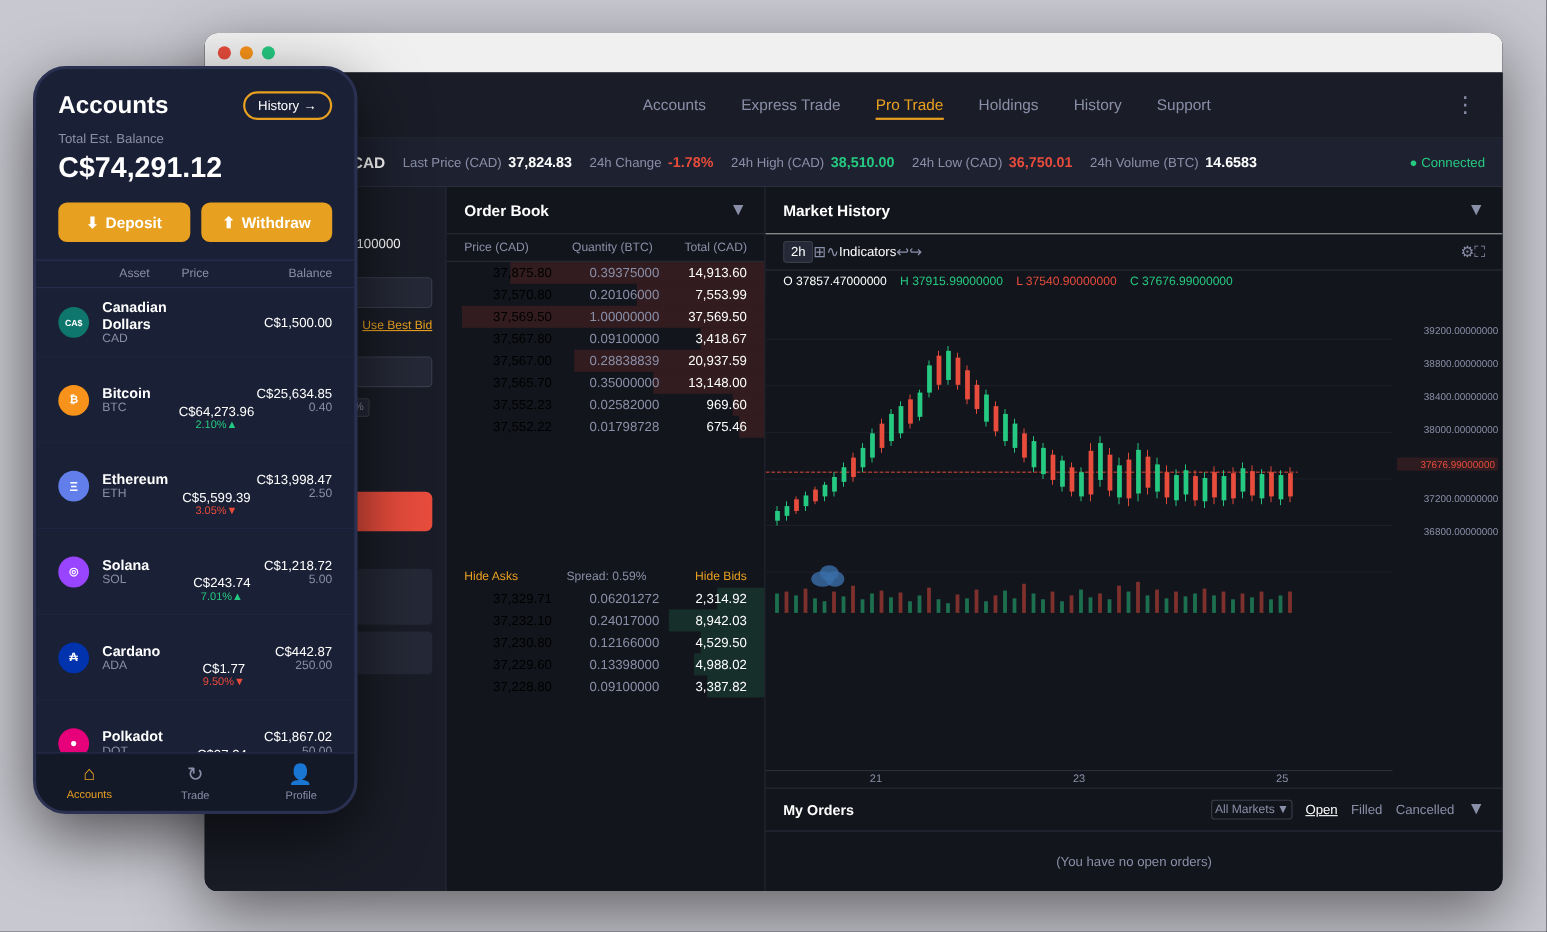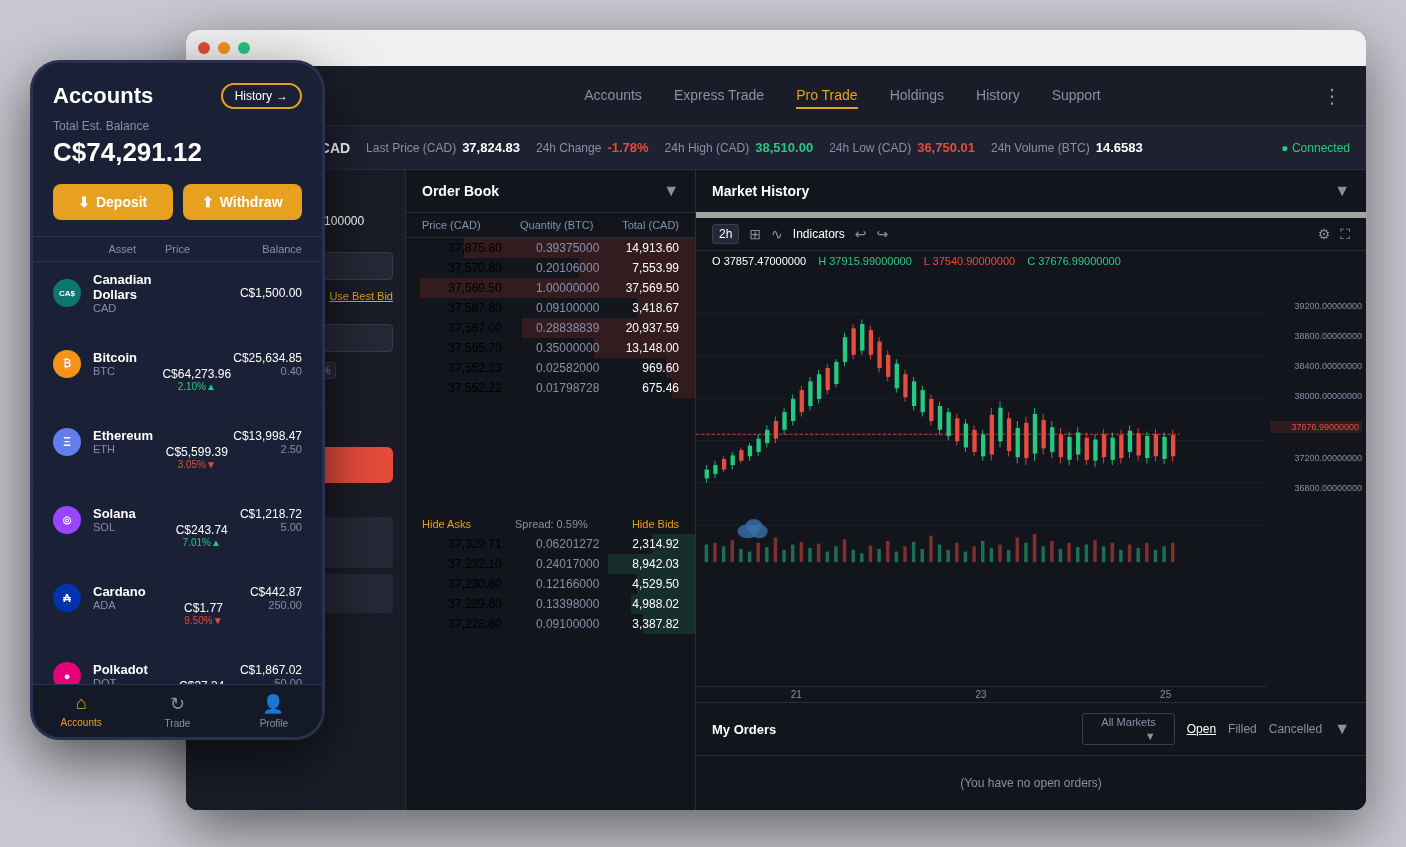--- a/index.html
+++ b/index.html
@@ -281,21 +281,21 @@
       flex: 1;
       background: #13151c;
       display: flex;
       flex-direction: column;
     }
     .chart-header {
       display: flex;
       align-items: center;
       justify-content: space-between;
       padding: 12px 16px;
-      border-bottom: 6px solid #a3a3a3;
+      border-bottom: 1px solid #a3a3a3;
     }
     .chart-time-btn {
       color: white;
       font-size: 12px;
       background: #252836;
       border: 1px solid #3a3d4a;
       border-radius: 3px;
       padding: 2px 6px;
       cursor: pointer;
     }
@@ -332,26 +332,25 @@
     .my-orders-title { color: white; font-size: 13px; font-weight: 600; flex: 1; }
     .order-filter-tabs { display: flex; gap: 12px; align-items: center; }
     .order-filter-link { color: #8a8fa8; font-size: 12px; cursor: pointer; }
     .order-filter-link.active { color: white; text-decoration: underline; }
     .all-markets-btn {
       background: none;
       border: 1px solid #3a3d4a;
       border-radius: 3px;
       color: #8a8fa8;
       font-size: 11px;
-      padding: 2px 18px;
+      padding: 2px 2px;
       cursor: pointer;
       display: flex;
-      align-items: flex-end;
+      align-items: flex-start;
       gap: 2px;
-      flex-direction: column;
     }
     .no-orders-msg { color: #8a8fa8; font-size: 12px; text-align: center; padding: 20px; }
 
     
     .phone-overlay {
       position: absolute;
       left: 30px;
       top: 60px;
       width: 295px;
       height: 680px;
@@ -706,21 +705,21 @@
             <span class="ob-cell white">3,387.82</span>
           </div>
         </div>
       </div>
 
       <div class="chart-panel">
         <div class="chart-header">
           <span class="panel-title">Market History</span>
           <span class="panel-chevron">▼</span>
         </div>
-        <div style="display:flex; align-items:center; padding:6px 16px; gap:10px; border-bottom:1px solid #2a2d3a;">
+        <div style="display:flex; align-items:center; padding:6px 16px; border-bottom:1px solid #2a2d3a;">
           <span class="chart-time-btn">2h</span>
           <span class="chart-icon-btn">⊞</span>
           <span class="chart-icon-btn">∿</span>
           <span class="indicators-btn">Indicators</span>
           <span class="chart-icon-btn">↩</span>
           <span class="chart-icon-btn">↪</span>
           <div style="flex:1;"></div>
           <span class="chart-icon-btn">⚙</span>
           <span class="chart-icon-btn">⛶</span>
         </div>

